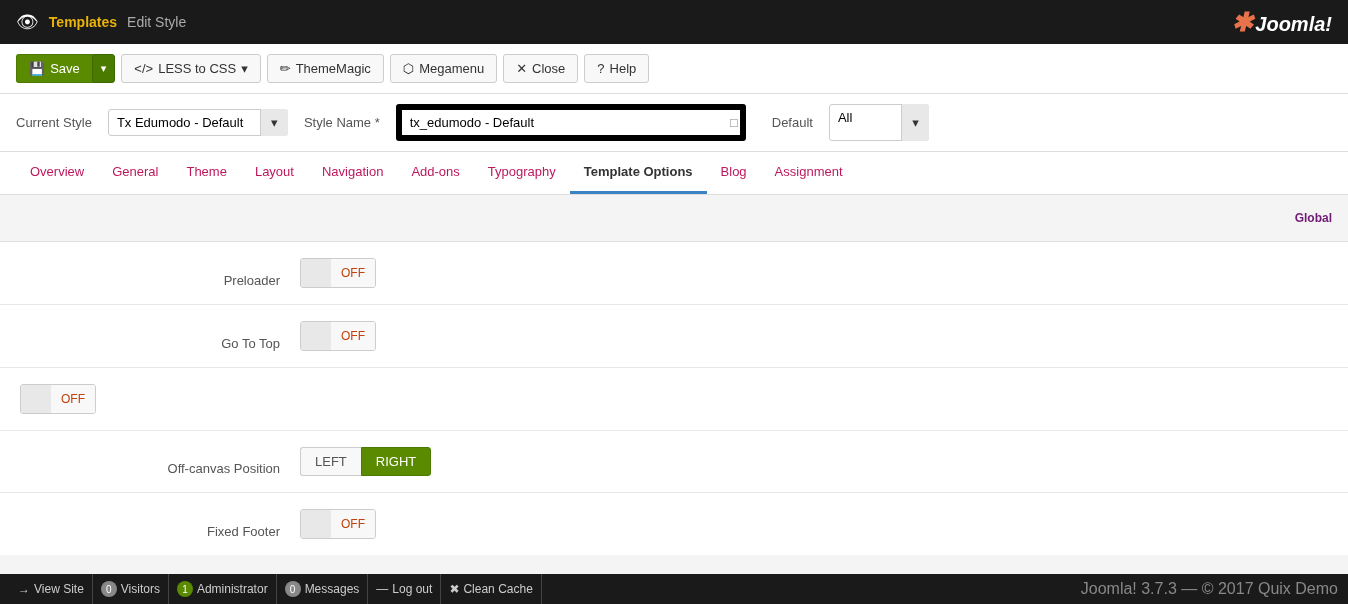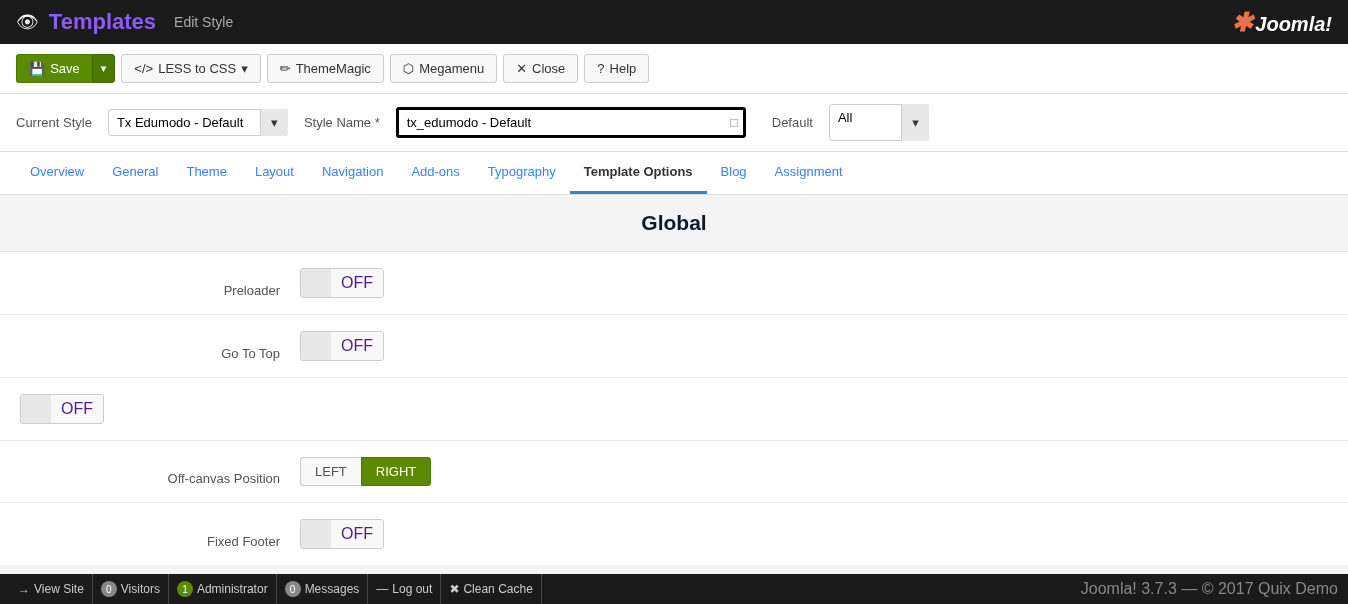--- a/index.html
+++ b/index.html
@@ -8,21 +8,21 @@
     
     .header {
       background: #1a1a1a;
       display: flex;
       align-items: center;
       padding: 0 16px;
       height: 44px;
       color: #fff;
     }
     .header-eye { font-size: 18px; margin-right: 10px; color: #fff; }
-    .header-title { font-size: 22px; font-weight: bold; color: #8b5cf6; margin-right: 18px; }
+    .header-title { font-size: 14px; font-weight: bold; color: #eab308; margin-right: 10px; }
     .header-subtitle { font-size: 14px; color: #aaa; }
     .header-logo { margin-left: auto; }
 
     
     .toolbar {
       background: #fff;
       border-bottom: 1px solid #ddd;
       padding: 10px 16px;
       display: flex;
       align-items: center;
@@ -99,21 +99,21 @@
       width: 28px;
       background: #e8e8e8;
       border-left: 1px solid #ccc;
       border-radius: 0 3px 3px 0;
       display: flex;
       align-items: center;
       justify-content: center;
       pointer-events: none;
     }
     .style-name-input {
-      border: 3px solid #000000;
+      border: 6px solid #000000;
       border-radius: 3px;
       padding: 5px 30px 5px 8px;
       font-size: 13px;
       min-width: 350px;
       position: relative;
     }
     .style-name-wrapper {
       position: relative;
       display: inline-flex;
       align-items: center;
@@ -146,41 +146,41 @@
       background: #fff;
       border-bottom: 1px solid #ddd;
       padding: 0 16px;
       display: flex;
       align-items: flex-end;
     }
     .tab-item {
       padding: 12px 14px;
       cursor: pointer;
       font-size: 13px;
-      color: #3b82f6;
+      color: #be185d;
       border-bottom: 3px solid transparent;
       white-space: nowrap;
     }
     .tab-item.active {
       color: #333;
       border-bottom: 3px solid #3b82c4;
       font-weight: bold;
     }
 
     
     .content {
       padding: 0;
       background: #f4f4f4;
     }
     .section-title {
-      text-align: center;
-      font-size: 21px;
+      text-align: right;
+      font-size: 12px;
       font-weight: bold;
       padding: 16px;
-      color: #0f172a;
+      color: #701a75;
       background: #f4f4f4;
     }
 
     
     .form-row {
       display: flex;
       align-items: flex-end;
       background: #fff;
       border-top: 1px solid #e8e8e8;
       padding: 16px 20px;
@@ -205,22 +205,22 @@
       overflow: hidden;
       height: 30px;
     }
     .toggle-track {
       width: 30px;
       background: #e8e8e8;
     }
     .toggle-off {
       padding: 0 10px;
       background: #f8f8f8;
-      font-size: 16px;
-      color: #4c1d95;
+      font-size: 12px;
+      color: #c2410c;
       display: flex;
       align-items: center;
       cursor: pointer;
     }
 
     
     .pos-group {
       display: flex;
       align-items: stretch;
       gap: 0;

